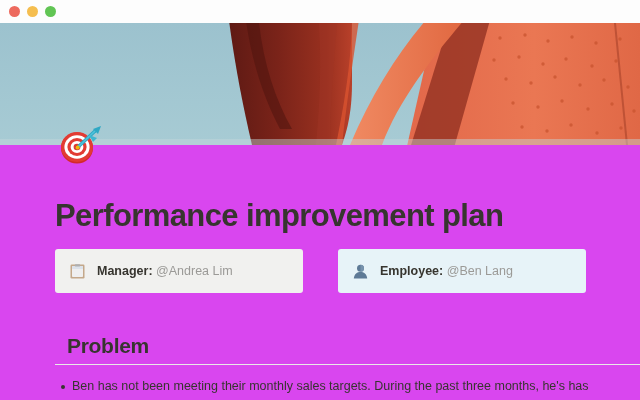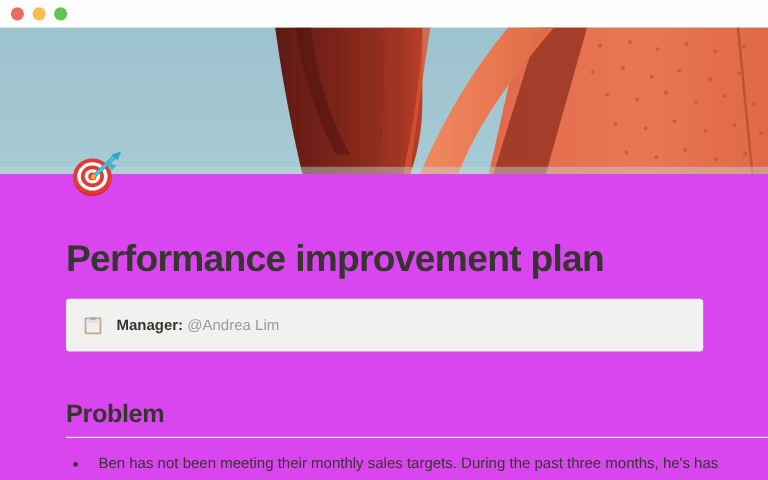--- a/index.html
+++ b/index.html
@@ -72,33 +72,33 @@
   .callout-icon { width:17px; height:17px; flex:none; display:block; }
   .callout-text {
     font-size:12.5px; color:#37352F;
     white-space:nowrap; line-height:1;
   }
   .callout-label { font-weight:bold; }
   .callout-mention { color:#9B9A97; }
 
   
   .section-heading {
-    position:absolute; left:55px; top:189px;
+    position:absolute; left:67px; top:189px;
     font-size:21px; font-weight:bold;
     letter-spacing:-0.3px;
     color:#37352F;
   }
   .divider {
     position:absolute; left:55px; top:219px;
     width:585px; height:1px;
     background:#EAEAE8;
   }
 
   .bullet-list { position:absolute; left:55px; top:233px; width:585px; }
-  .bullet-item { display:flex; align-items:flex-start; gap:17px; }
+  .bullet-item { display:flex; align-items:flex-start; gap:7px; }
   .bullet-dot {
     flex:none; width:4px; height:4px; border-radius:50%;
     background:#37352F; margin-top:7px; margin-left:6px;
   }
   .bullet-text {
     font-size:12.5px; line-height:17px; color:#37352F;
     white-space:nowrap; overflow:hidden;
   }
 </style>
 </head>
@@ -226,20 +226,31 @@
         <rect x="3" y="3" width="11" height="11" rx="0.8" fill="#EFEFEF"></rect>
         <rect x="3" y="3" width="11" height="3" fill="#DCE2EA"></rect>
         <rect x="5.8" y="1.2" width="5.4" height="2.4" rx="0.8" fill="#AFAFAF"></rect>
       </svg>
       <span class="callout-text">
         <span class="callout-label">Manager:</span>
         <span class="callout-mention">@Andrea Lim</span>
       </span>
     </div>
 
+    <div class="callout employee">
+      <svg class="callout-icon" viewBox="0 0 17 17">
+        <circle cx="8.5" cy="5.2" r="3.5" fill="#5E7A96"></circle>
+        <path d="M1.8 15.5 C2.4 10.6, 5.2 9.0, 8.5 9.0 C11.8 9.0, 14.6 10.6, 15.2 15.5 Z" fill="#5E7A96"></path>
+        <path d="M8.5 1.7 a3.5 3.5 0 0 1 0 7 Z" fill="#7691AC"></path>
+      </svg>
+      <span class="callout-text">
+        <span class="callout-label">Employee:</span>
+        <span class="callout-mention">@Ben Lang</span>
+      </span>
+    </div>
 
   </div>
 
   <div class="section-heading">Problem</div>
   <div class="divider"></div>
 
   <div class="bullet-list">
     <div class="bullet-item">
       <span class="bullet-dot"></span>
       <span class="bullet-text">Ben has not been meeting their monthly sales targets. During the past three months, he's has</span>

